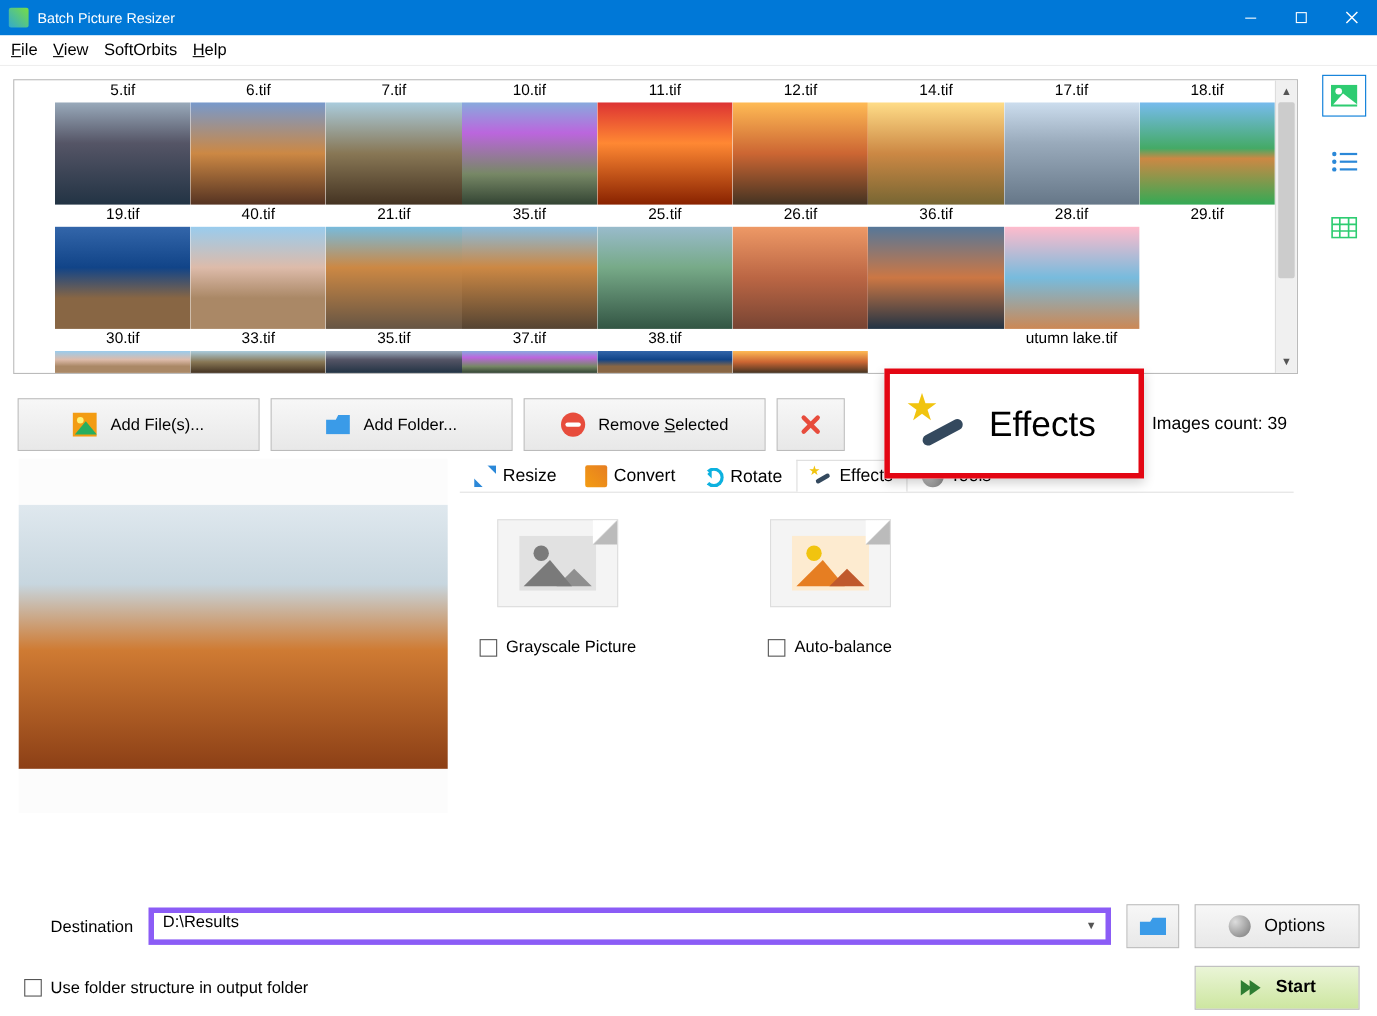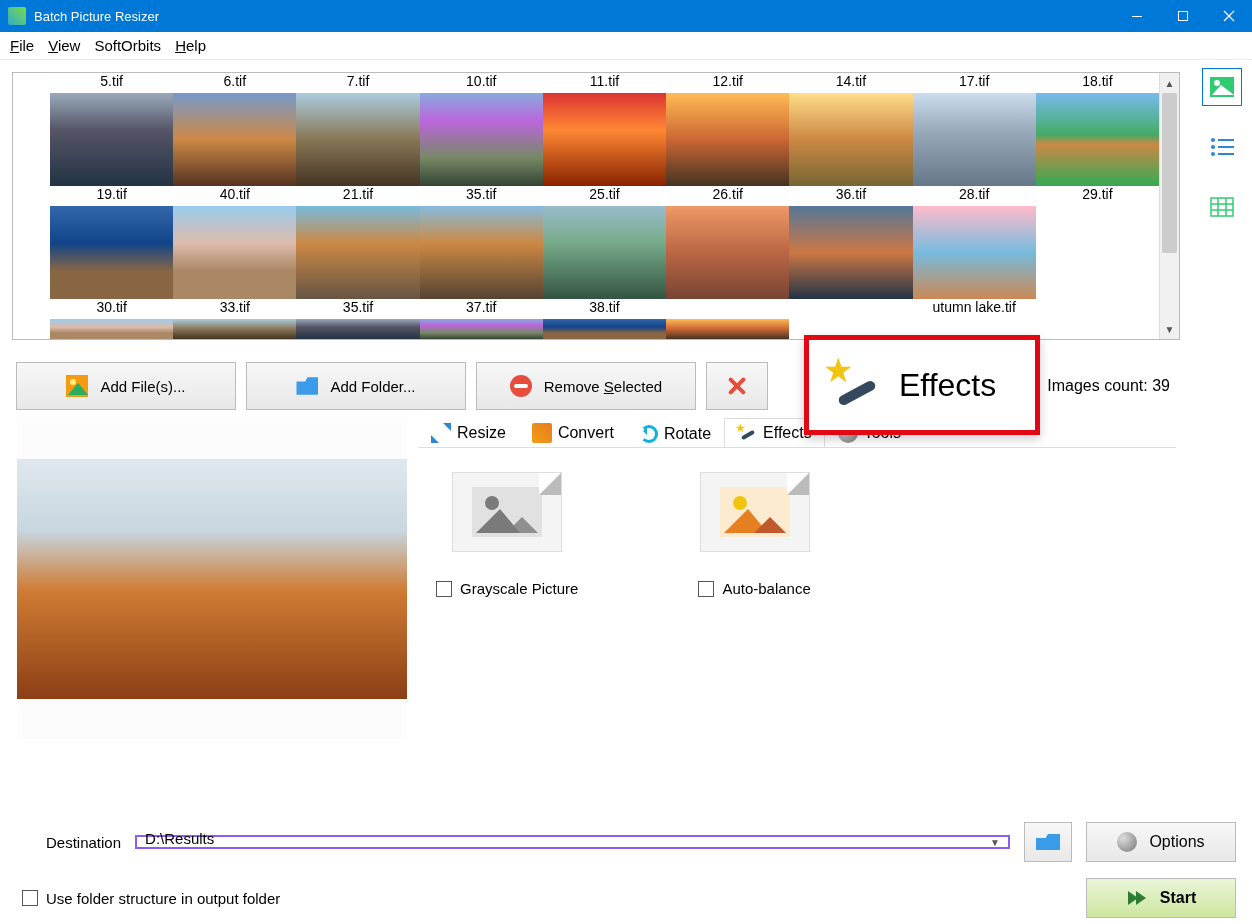--- a/index.html
+++ b/index.html
@@ -61,21 +61,21 @@
   .ti-tools { width:20px;height:20px;border-radius:50%;background:radial-gradient(circle at 30% 30%, #ddd, #777);}
   .effects-body { flex:1; background:#fff; padding:24px 18px; display:flex; gap:120px; }
   .effect-col { display:flex; flex-direction:column; align-items:center; gap:28px; }
   .effect-tile { width:110px; height:80px; border:1px solid #ddd; background:#f4f4f4; display:flex; align-items:center; justify-content:center; position:relative;}
   .effect-tile .fold { position:absolute; right:0; top:0; width:22px; height:22px; background:linear-gradient(135deg,#fff 48%, #bbb 52%);}
   .chk-row { display:flex; align-items:center; gap:8px; font-size:15px;}
   .chk { width:16px; height:16px; border:1px solid #555; background:#fff;}
   .bottom { position:absolute; left:0; right:0; bottom:0; padding:10px 16px 6px 16px;}
   .dest-row { display:flex; align-items:center; gap:14px; margin-bottom:16px;}
   .dest-label { font-size:15px; padding-left:30px;}
-  .dest-input { flex:1; height:14px; border:2px solid #8b5cf6; background:#fff; display:flex; align-items:flex-end; padding:0 8px; font-size:15px; position:relative;}
+  .dest-input { flex:1; height:34px; border:5px solid #8b5cf6; background:#fff; display:flex; align-items:flex-start; padding:0 8px; font-size:15px; position:relative;}
   .dest-arrow { position:absolute; right:8px; top:50%; transform:translateY(-50%); color:#555; font-size:10px;}
   .dest-browse { width:48px; height:40px; border:1px solid #bbb; background:linear-gradient(#f7f7f7,#e8e8e8); display:flex; align-items:center; justify-content:center;}
   .opt-btn, .start-btn { width:150px; height:40px; border:1px solid #bbb; display:flex; align-items:center; justify-content:center; gap:12px; font-size:16px;}
   .opt-btn { background:linear-gradient(#f7f7f7,#e8e8e8);}
   .start-btn { background:linear-gradient(#eaf5d7,#cde6a0); font-weight:bold;}
   .use-folder-row { display:flex; align-items:center; gap:8px; font-size:15px; padding-left:6px;}
   .right-btn-col { display:flex; flex-direction:column; gap:12px; }
   
   .callout { position:absolute; left:804px; top:335px; width:236px; height:100px; border:5px solid #e30613; background:#fff; display:flex; align-items:center; gap:18px; padding:0 18px; z-index:50; box-shadow:0 4px 10px rgba(0,0,0,.2);}
   .callout-ico { width:54px; height:54px; position:relative;}

